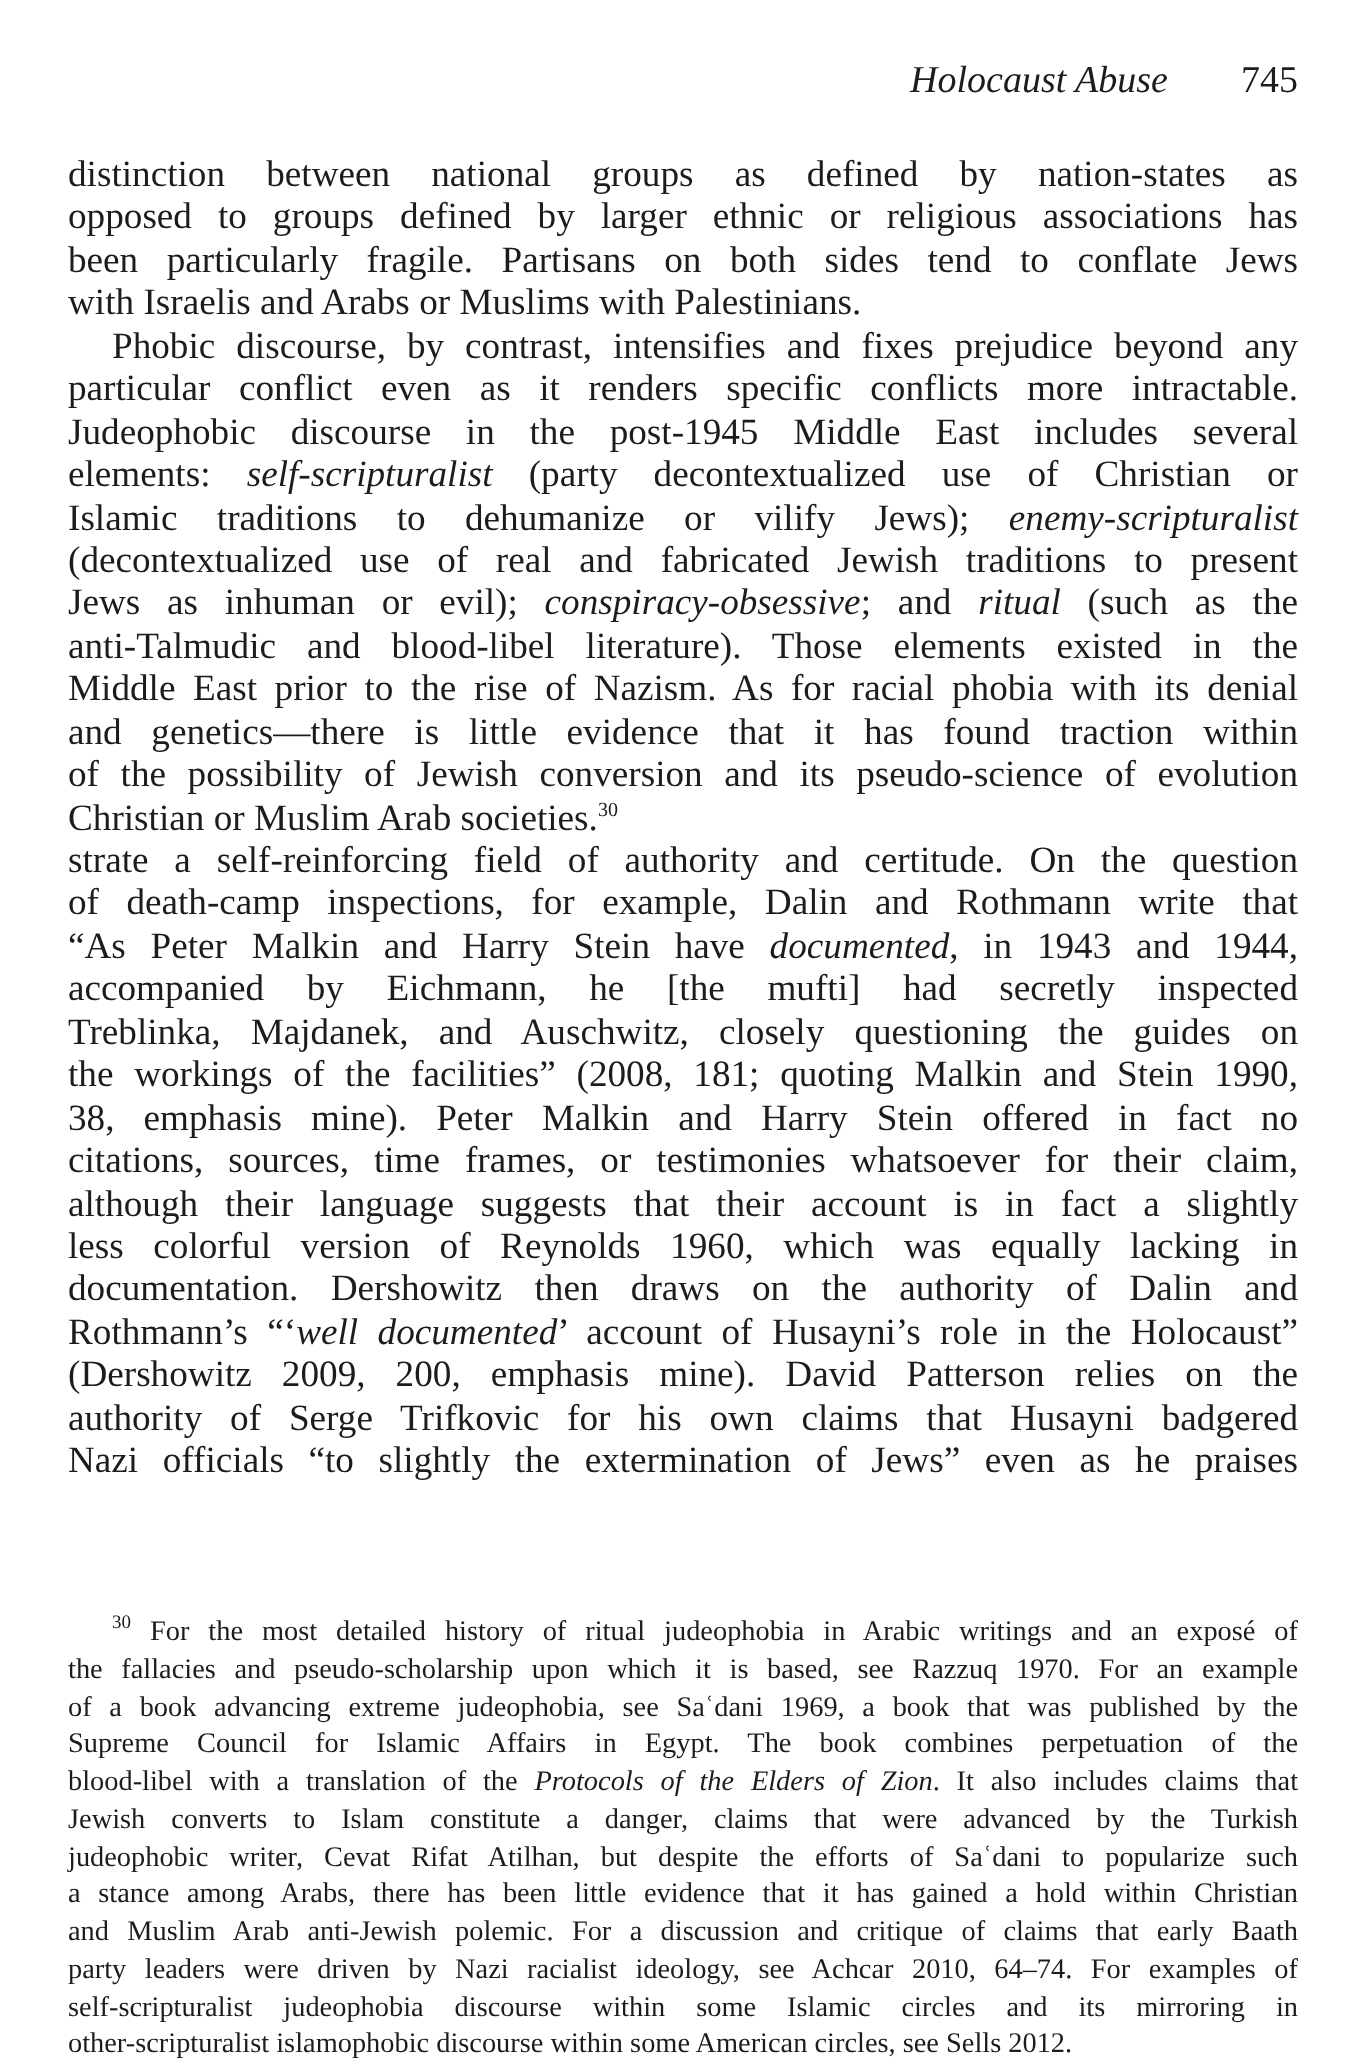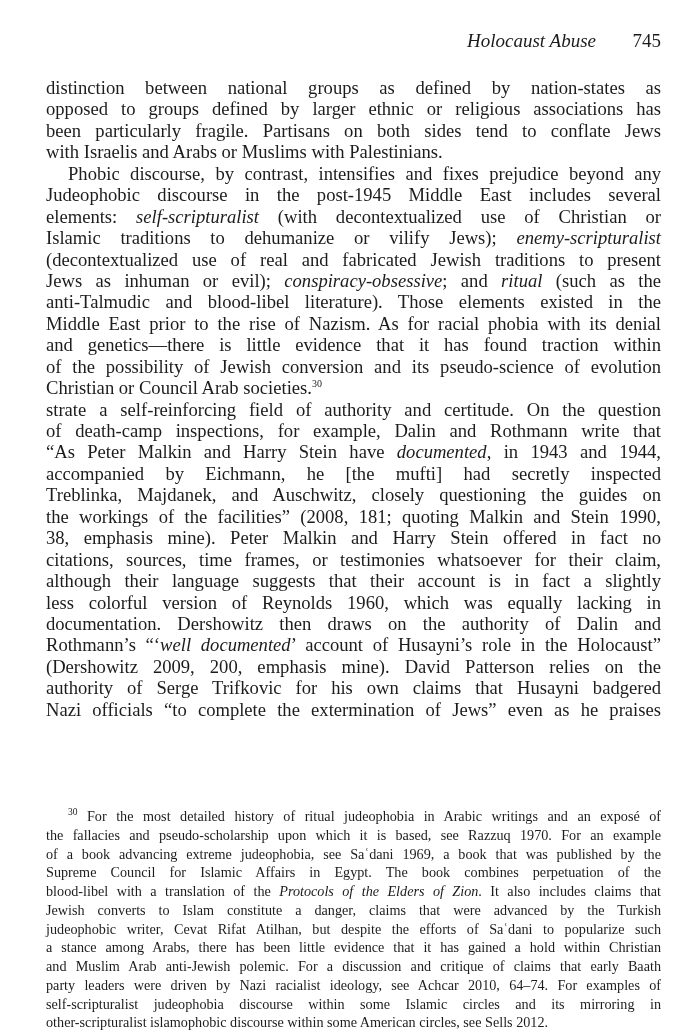--- a/index.html
+++ b/index.html
@@ -1,17 +1,17 @@
 <!DOCTYPE html>
 <html><head>
 <meta charset="utf-8">
 <style>
   html, body { margin: 0; padding: 0; background: #ffffff; }
   body { width: 678px; height: 1034px; position: relative; overflow: hidden; color: #1c1c1c; font-family: "DejaVu Serif", "Liberation Serif", serif; }
-  .page { position: absolute; left: 16px; top: 0; width: 594px; height: 1034px; }
+  .page { position: absolute; left: 4px; top: 0; width: 594px; height: 1034px; }
   .header { position: absolute; top: 30px; left: 30px; width: 618px; height: 24px; font-family: "Liberation Serif", serif; font-size: 19px; }
   .running-title { position: absolute; right: 68px; top: 0; font-style: italic; }
   .page-number { position: absolute; right: 3px; top: 0; margin-left: 16px; }
   .body-text { position: absolute; left: 30px; top: 77px; width: 615px; font-family: "Liberation Serif", serif; font-size: 18.6px; line-height: 21.45px; }
   .line { display: block; white-space: nowrap; text-align: justify; text-align-last: justify; height: 21.45px; }
   .line.last { text-align-last: left; }
   .indent { padding-left: 22px; }
   .sup { font-size: 10px; vertical-align: 7px; line-height: 0; }
   .footnotes { position: absolute; left: 30px; top: 807px; width: 615px; font-family: "Liberation Serif", serif; font-size: 14.2px; line-height: 18.75px; }
   .fn-line { display: block; white-space: nowrap; text-align: justify; text-align-last: justify; height: 18.75px; }
@@ -34,48 +34,49 @@
 
     <div>
       <span class="line">distinction between national groups as defined by nation-states as</span>
       <span class="line">opposed to groups defined by larger ethnic or religious associations has</span>
       <span class="line">been particularly fragile. Partisans on both sides tend to conflate Jews</span>
       <span class="line last">with Israelis and Arabs or Muslims with Palestinians.</span>
     </div>
 
     <div>
       <span class="line indent">Phobic discourse, by contrast, intensifies and fixes prejudice beyond any</span>
+      <span class="line">particular conflict even as it renders specific conflicts more intractable.</span>
       <span class="line">Judeophobic discourse in the post-1945 Middle East includes several</span>
-      <span class="line"><span>elements: </span><i>self-scripturalist</i><span> (with decontextualized use of Christian or</span></span>
+      <span class="line"><span>elements: </span><i>self-scripturalist</i><span> (party decontextualized use of Christian or</span></span>
       <span class="line"><span>Islamic traditions to dehumanize or vilify Jews); </span><i>enemy-scripturalist</i></span>
       <span class="line">(decontextualized use of real and fabricated Jewish traditions to present</span>
       <span class="line"><span>Jews as inhuman or evil); </span><i>conspiracy-obsessive</i><span>; and </span><i>ritual</i><span> (such as the</span></span>
       <span class="line">anti-Talmudic and blood-libel literature). Those elements existed in the</span>
       <span class="line">Middle East prior to the rise of Nazism. As for racial phobia with its denial</span>
       <span class="line">and genetics—there is little evidence that it has found traction within</span>
       <span class="line">of the possibility of Jewish conversion and its pseudo-science of evolution</span>
-      <span class="line last"><span>Christian or Council Arab societies.</span><span class="sup">30</span></span>
+      <span class="line last"><span>Christian or Muslim Arab societies.</span><span class="sup">30</span></span>
     </div>
 
     <div>
       <span class="line">strate a self-reinforcing field of authority and certitude. On the question</span>
       <span class="line">of death-camp inspections, for example, Dalin and Rothmann write that</span>
       <span class="line"><span>“As Peter Malkin and Harry Stein have </span><i>documented</i><span>, in 1943 and 1944,</span></span>
       <span class="line">accompanied by Eichmann, he [the mufti] had secretly inspected</span>
       <span class="line">Treblinka, Majdanek, and Auschwitz, closely questioning the guides on</span>
       <span class="line">the workings of the facilities” (2008, 181; quoting Malkin and Stein 1990,</span>
       <span class="line">38, emphasis mine). Peter Malkin and Harry Stein offered in fact no</span>
       <span class="line">citations, sources, time frames, or testimonies whatsoever for their claim,</span>
       <span class="line">although their language suggests that their account is in fact a slightly</span>
       <span class="line">less colorful version of Reynolds 1960, which was equally lacking in</span>
       <span class="line">documentation. Dershowitz then draws on the authority of Dalin and</span>
       <span class="line"><span>Rothmann’s “‘</span><i>well documented</i><span>’ account of Husayni’s role in the Holocaust”</span></span>
       <span class="line">(Dershowitz 2009, 200, emphasis mine). David Patterson relies on the</span>
       <span class="line">authority of Serge Trifkovic for his own claims that Husayni badgered</span>
-      <span class="line">Nazi officials “to complete the extermination of Jews” even as he praises</span>
+      <span class="line">Nazi officials “to slightly the extermination of Jews” even as he praises</span>
     </div>
   </div>
 
   <div class="footnotes">
     <div>
       <span class="fn-line fn-indent"><span class="fn-sup">30</span> <span>For the most detailed history of ritual judeophobia in Arabic writings and an exposé of</span></span>
       <span class="fn-line">the fallacies and pseudo-scholarship upon which it is based, see Razzuq 1970. For an example</span>
       <span class="fn-line">of a book advancing extreme judeophobia, see Saʿdani 1969, a book that was published by the</span>
       <span class="fn-line">Supreme Council for Islamic Affairs in Egypt. The book combines perpetuation of the</span>
       <span class="fn-line"><span>blood-libel with a translation of the </span><i>Protocols of the Elders of Zion</i><span>. It also includes claims that</span></span>

